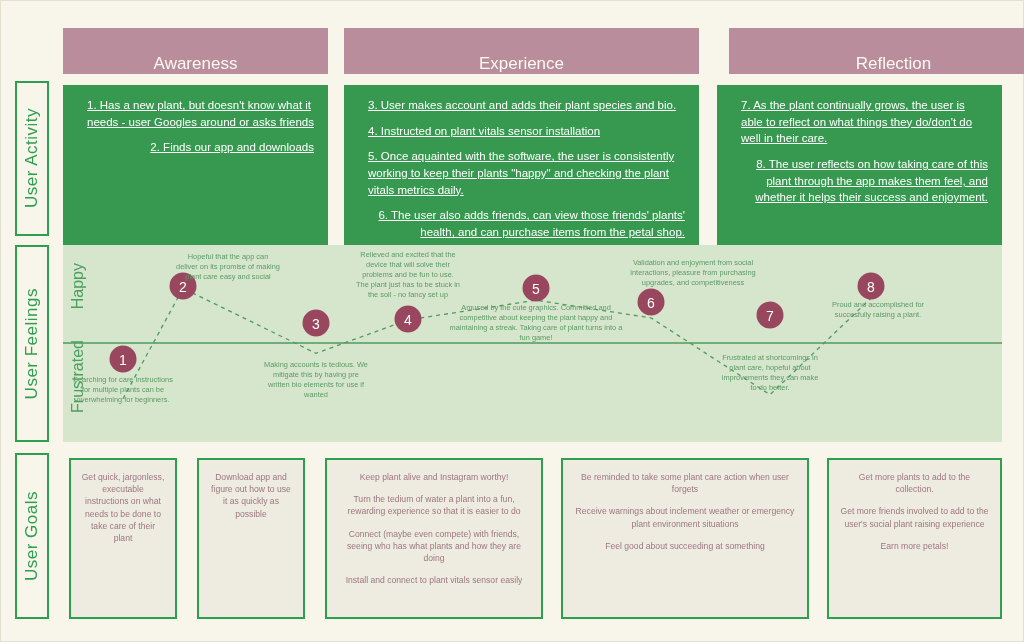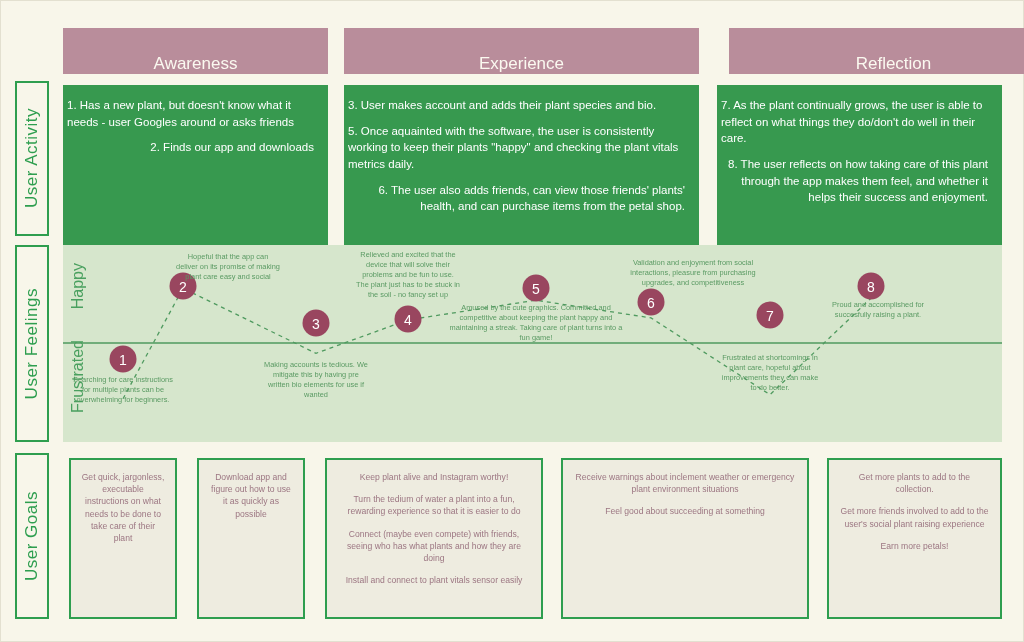--- a/index.html
+++ b/index.html
@@ -60,23 +60,24 @@
   #phase-1 { left: 343px; width: 355px; }
   #phase-2 { left: 728px; width: 329px; }
 
   
   .activity-card {
     position: absolute;
     background: #37994f;
     color: #ffffff;
     font-size: 11.5px;
     line-height: 1.45;
-    padding: 12px 14px 10px 4px;
+    padding: 12px 14px 10px 24px;
     top: 84px;
     height: 184px;
+    text-decoration: underline;
   }
   .activity-card p { margin-bottom: 9px; }
   .activity-card p:last-child { margin-bottom: 0; text-align: right; }
   #activity-0 { left: 62px;  width: 265px; }
   #activity-1 { left: 343px; width: 355px; }
   #activity-2 { left: 716px; width: 285px; }
 
   
   #feelings-band {
     position: absolute;
@@ -167,20 +168,21 @@
   <div class="phase-header" id="phase-2">
     <span>Reflection</span>
   </div>
 
   <div class="activity-card" id="activity-0">
     <p>1. Has a new plant, but doesn't know what it needs - user Googles around or asks friends</p>
     <p>2. Finds our app and downloads</p>
   </div>
   <div class="activity-card" id="activity-1">
     <p>3. User makes account and adds their plant species and bio.</p>
+    <p>4. Instructed on plant vitals sensor installation</p>
     <p>5. Once aquainted with the software, the user is consistently working to keep their plants "happy" and checking the plant vitals metrics daily.</p>
     <p>6. The user also adds friends, can view those friends' plants' health, and can purchase items from the petal shop.</p>
   </div>
   <div class="activity-card" id="activity-2">
     <p>7. As the plant continually grows, the user is able to reflect on what things they do/don't do well in their care.</p>
     <p>8. The user reflects on how taking care of this plant through the app makes them feel, and whether it helps their success and enjoyment.</p>
   </div>
 
   <div id="feelings-band">
     <svg id="feelings-svg" viewBox="0 0 939 197">
@@ -238,20 +240,21 @@
   <div class="goal-card" id="goal-1">
     <p>Download app and figure out how to use it as quickly as possible</p>
   </div>
   <div class="goal-card" id="goal-2">
     <p>Keep plant alive and Instagram worthy!</p>
     <p>Turn the tedium of water a plant into a fun, rewarding experience so that it is easier to do</p>
     <p>Connect (maybe even compete) with friends, seeing who has what plants and how they are doing</p>
     <p>Install and connect to plant vitals sensor easily</p>
   </div>
   <div class="goal-card" id="goal-3">
+    <p>Be reminded to take some plant care action when user forgets</p>
     <p>Receive warnings about inclement weather or emergency plant environment situations</p>
     <p>Feel good about succeeding at something</p>
   </div>
   <div class="goal-card" id="goal-4">
     <p>Get more plants to add to the collection.</p>
     <p>Get more friends involved to add to the user's social plant raising experience</p>
     <p>Earn more petals!</p>
   </div>
 
 </div>

